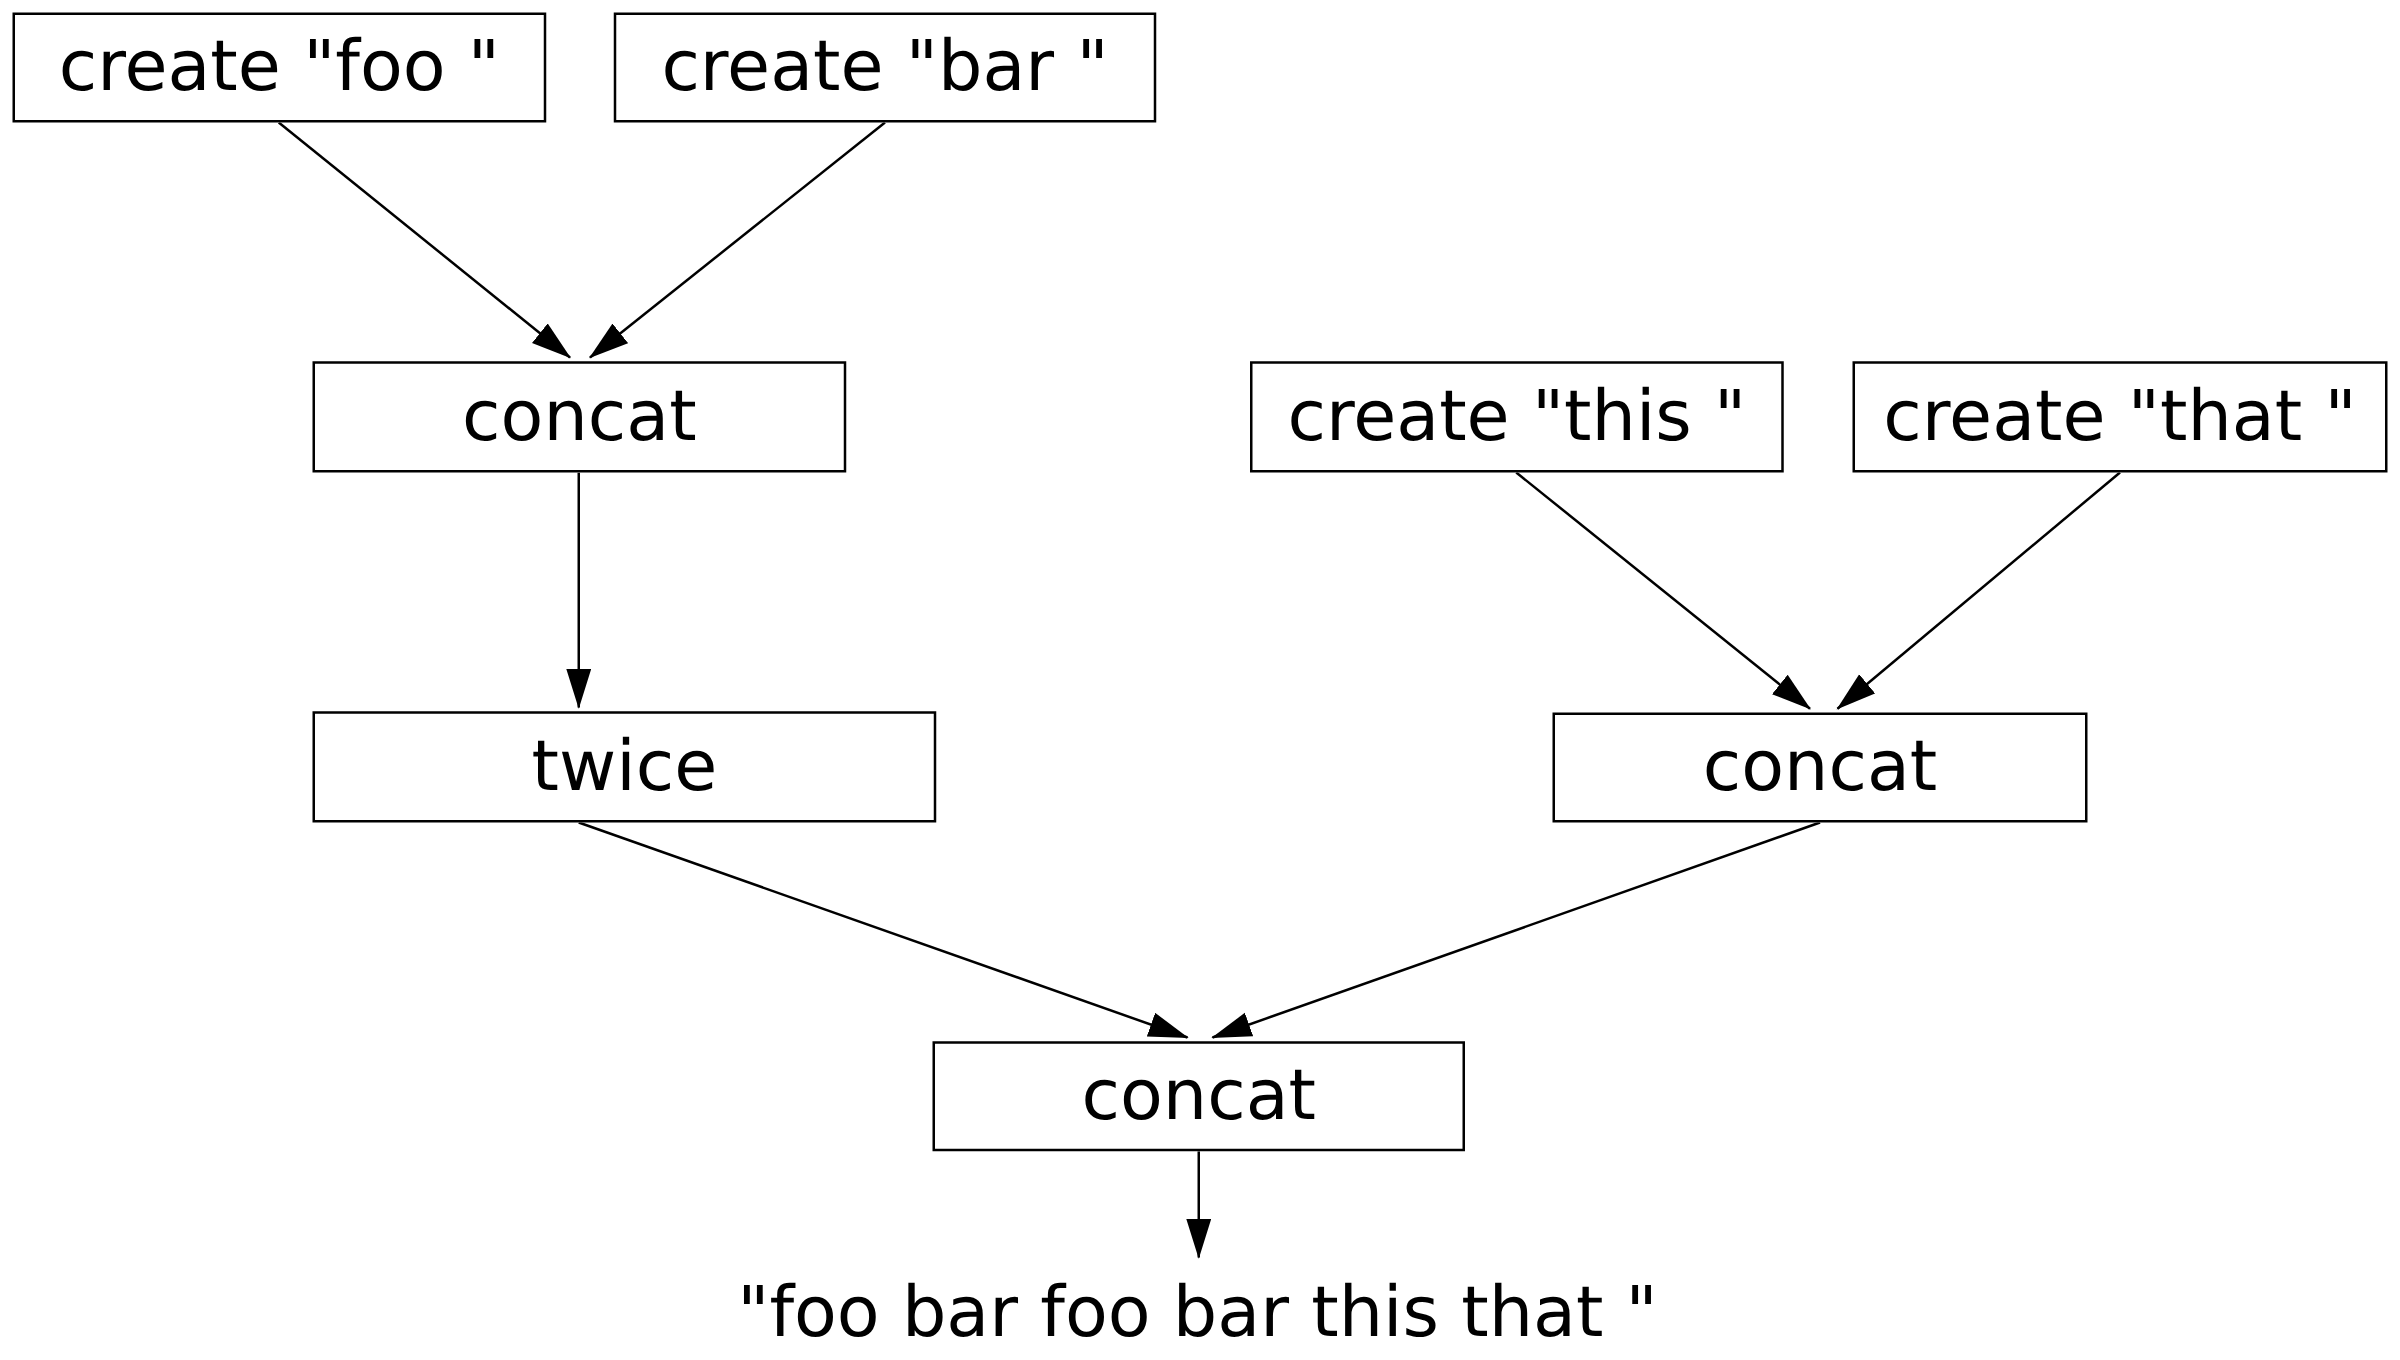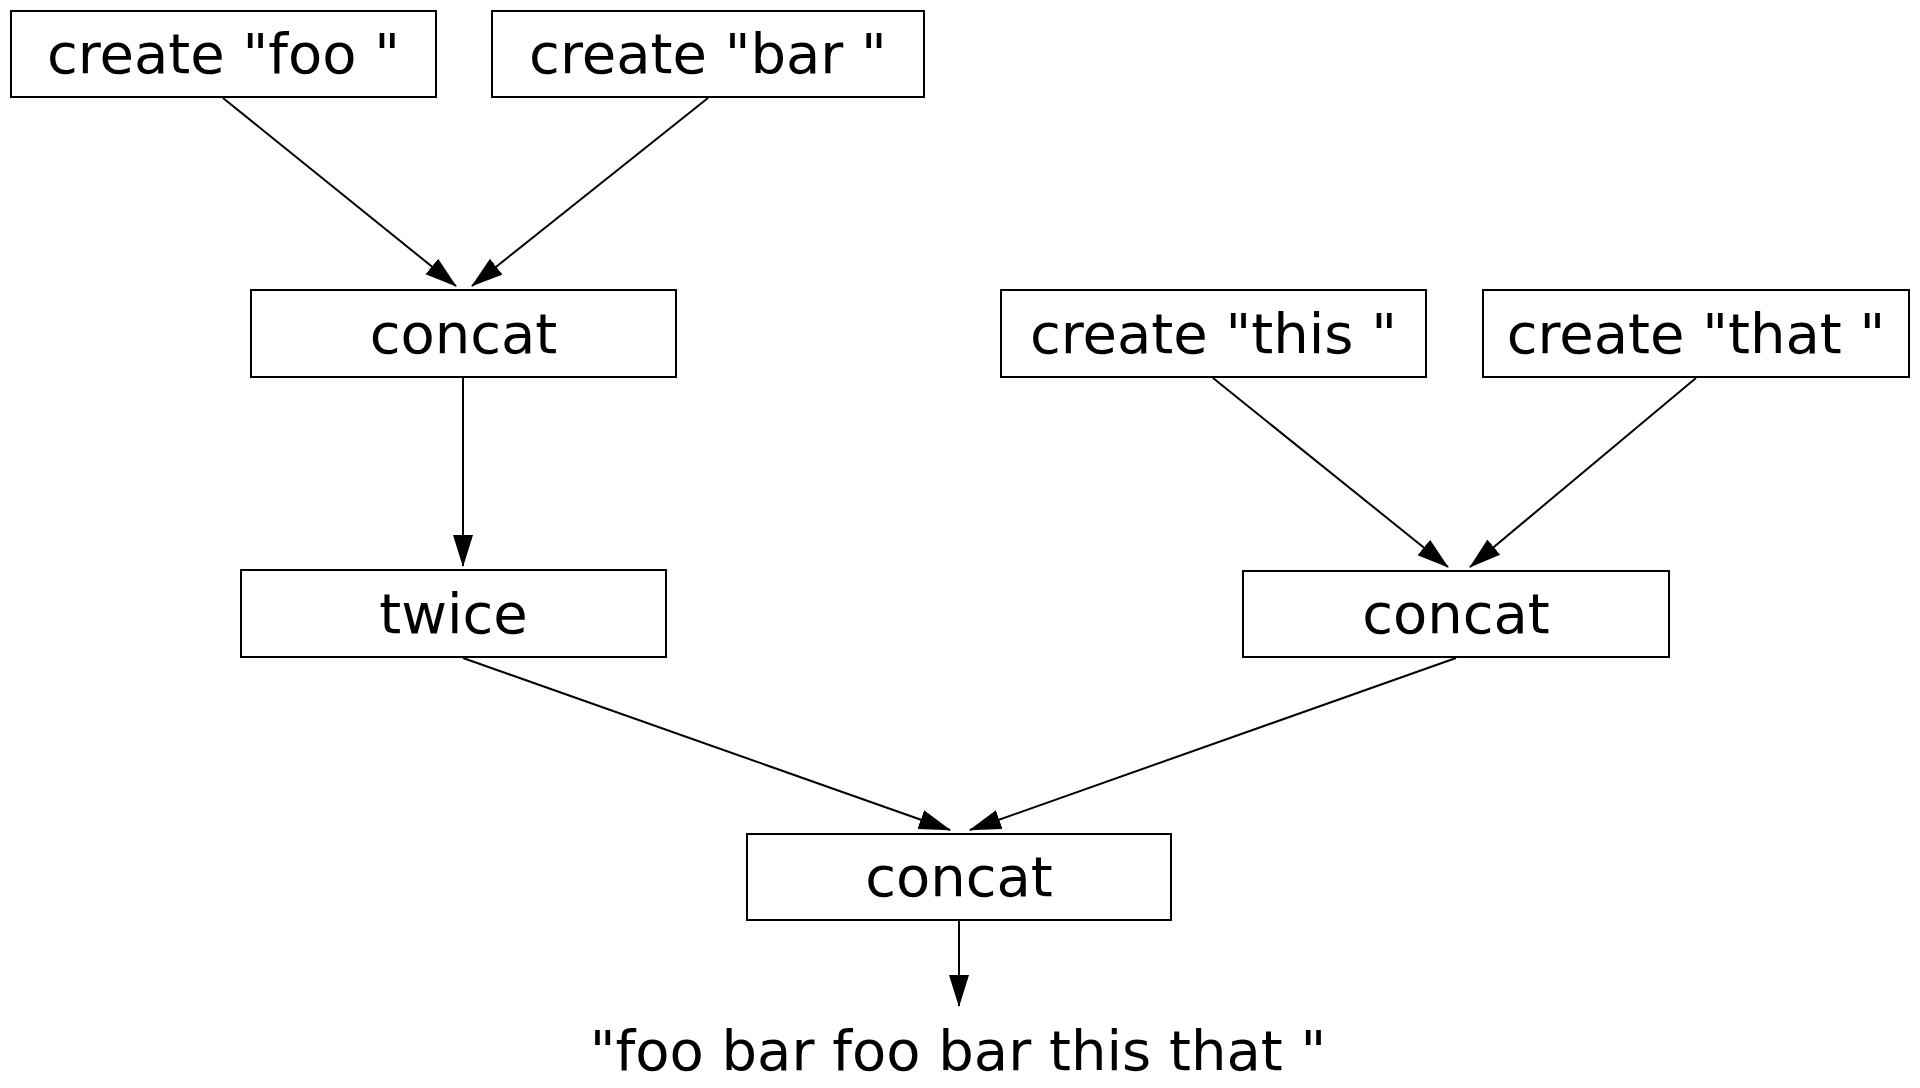--- a/index.html
+++ b/index.html
@@ -86,21 +86,21 @@
   </div>
 
   <div class="node" style="left:1000px; top:289px; width:427px; height:89px;">
     <span>create "this "</span>
   </div>
 
   <div class="node" style="left:1482px; top:289px; width:428px; height:89px;">
     <span>create "that "</span>
   </div>
 
-  <div class="node" style="left:240px; top:569px; width:427px; height:89px;">
+  <div class="node" style="left:250px; top:569px; width:499px; height:89px;">
     <span>twice</span>
   </div>
 
   <div class="node" style="left:1242px; top:570px; width:428px; height:88px;">
     <span>concat</span>
   </div>
 
   <div class="node" style="left:746px; top:833px; width:426px; height:88px;">
     <span>concat</span>
   </div>

